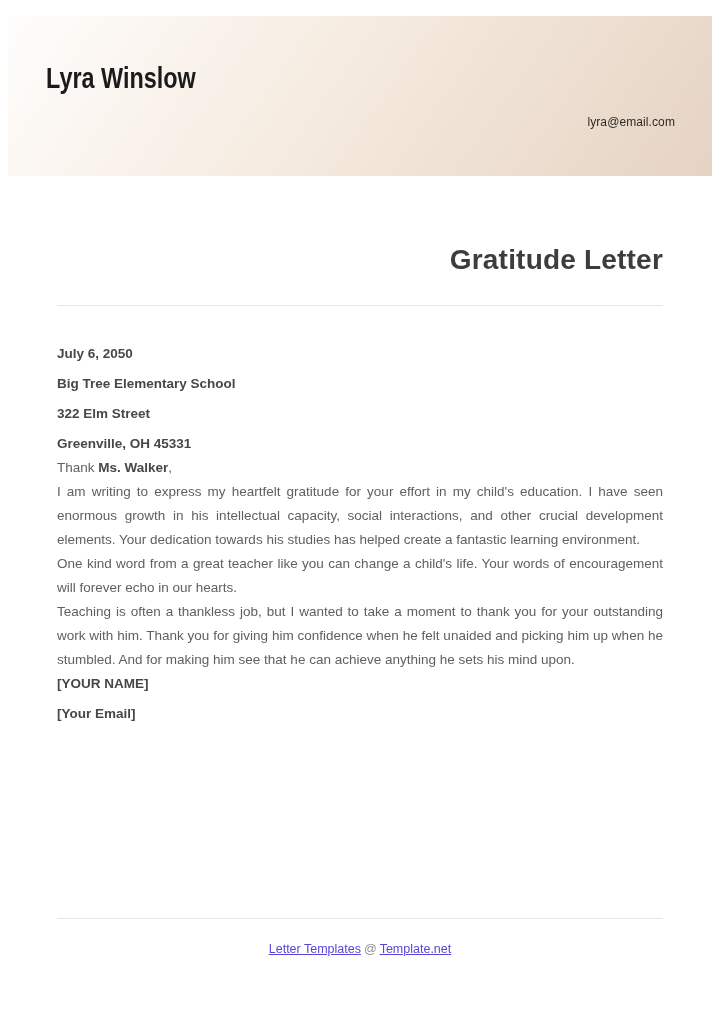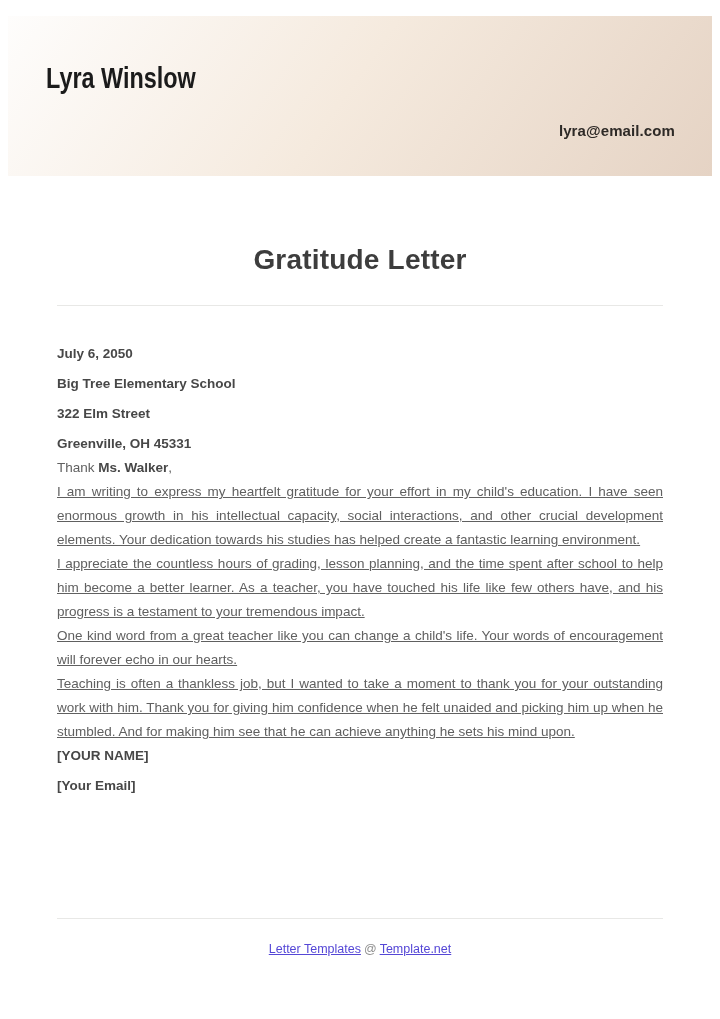--- a/index.html
+++ b/index.html
@@ -33,38 +33,38 @@
     font-weight: 700;
     color: #1b1b1b;
     letter-spacing: 0px;
     transform: scaleX(0.78);
     transform-origin: left top;
     white-space: nowrap;
   }
   .brand-email {
     position: absolute;
     right: 37px;
-    top: 106px;
-    font-size: 15px;
-    font-weight: 700;
+    top: 99px;
+    font-size: 12px;
+    font-weight: 400;
     color: #2e2a27;
     letter-spacing: 0.1px;
   }
 
   
   .doc-body {
     position: absolute;
     left: 0;
     top: 168px;
     width: 720px;
     padding: 0 57px;
   }
   .doc-title {
     margin-top: 67px;
-    text-align: center;
+    text-align: right;
     font-size: 28px;
     line-height: 34px;
     font-weight: 700;
     color: var(--heading-text);
     letter-spacing: 0.2px;
   }
   .divider {
     margin-top: 28px;
     height: 1px;
     background: #e8e8e6;
@@ -80,21 +80,20 @@
     font-weight: 700;
     color: var(--bold-text);
   }
   .addr-gap { margin-top: 6px; }
   .salutation { color: var(--body-text); }
   .salutation .bold { font-weight: 700; color: var(--bold-text); }
 
   .para {
     text-align: justify;
     color: var(--body-text);
-    text-decoration: underline;
   }
   .closing { color: var(--body-text); }
   .sig-line {
     font-weight: 700;
     color: var(--bold-text);
   }
   .sig-email { margin-top: 6px; }
 
   
   .footer-divider {
@@ -141,21 +140,20 @@
 
     <div class="letter">
       <div class="addr-line">July 6, 2050</div>
       <div class="addr-line addr-gap">Big Tree Elementary School</div>
       <div class="addr-line addr-gap">322 Elm Street</div>
       <div class="addr-line addr-gap">Greenville, OH 45331</div>
 
       <div class="salutation"><span>Thank </span><span class="bold">Ms. Walker</span><span>,</span></div>
 
       <p class="para">I am writing to express my heartfelt gratitude for your effort in my child's education. I have seen enormous growth in his intellectual capacity, social interactions, and other crucial development elements. Your dedication towards his studies has helped create a fantastic learning environment.</p>
-      <p class="para">I appreciate the countless hours of grading, lesson planning, and the time spent after school to help him become a better learner. As a teacher, you have touched his life like few others have, and his progress is a testament to your tremendous impact.</p>
       <p class="para">One kind word from a great teacher like you can change a child's life. Your words of encouragement will forever echo in our hearts.</p>
       <p class="para">Teaching is often a thankless job, but I wanted to take a moment to thank you for your outstanding work with him. Thank you for giving him confidence when he felt unaided and picking him up when he stumbled. And for making him see that he can achieve anything he sets his mind upon.</p>
 
       <div class="sig-line">[YOUR NAME]</div>
       <div class="sig-line sig-email">[Your Email]</div>
     </div>
   </div>
 
   <div class="footer-divider"></div>
   <div class="footer-credit"><a>Letter Templates</a><span class="footer-sep">@</span><a>Template.net</a></div>

